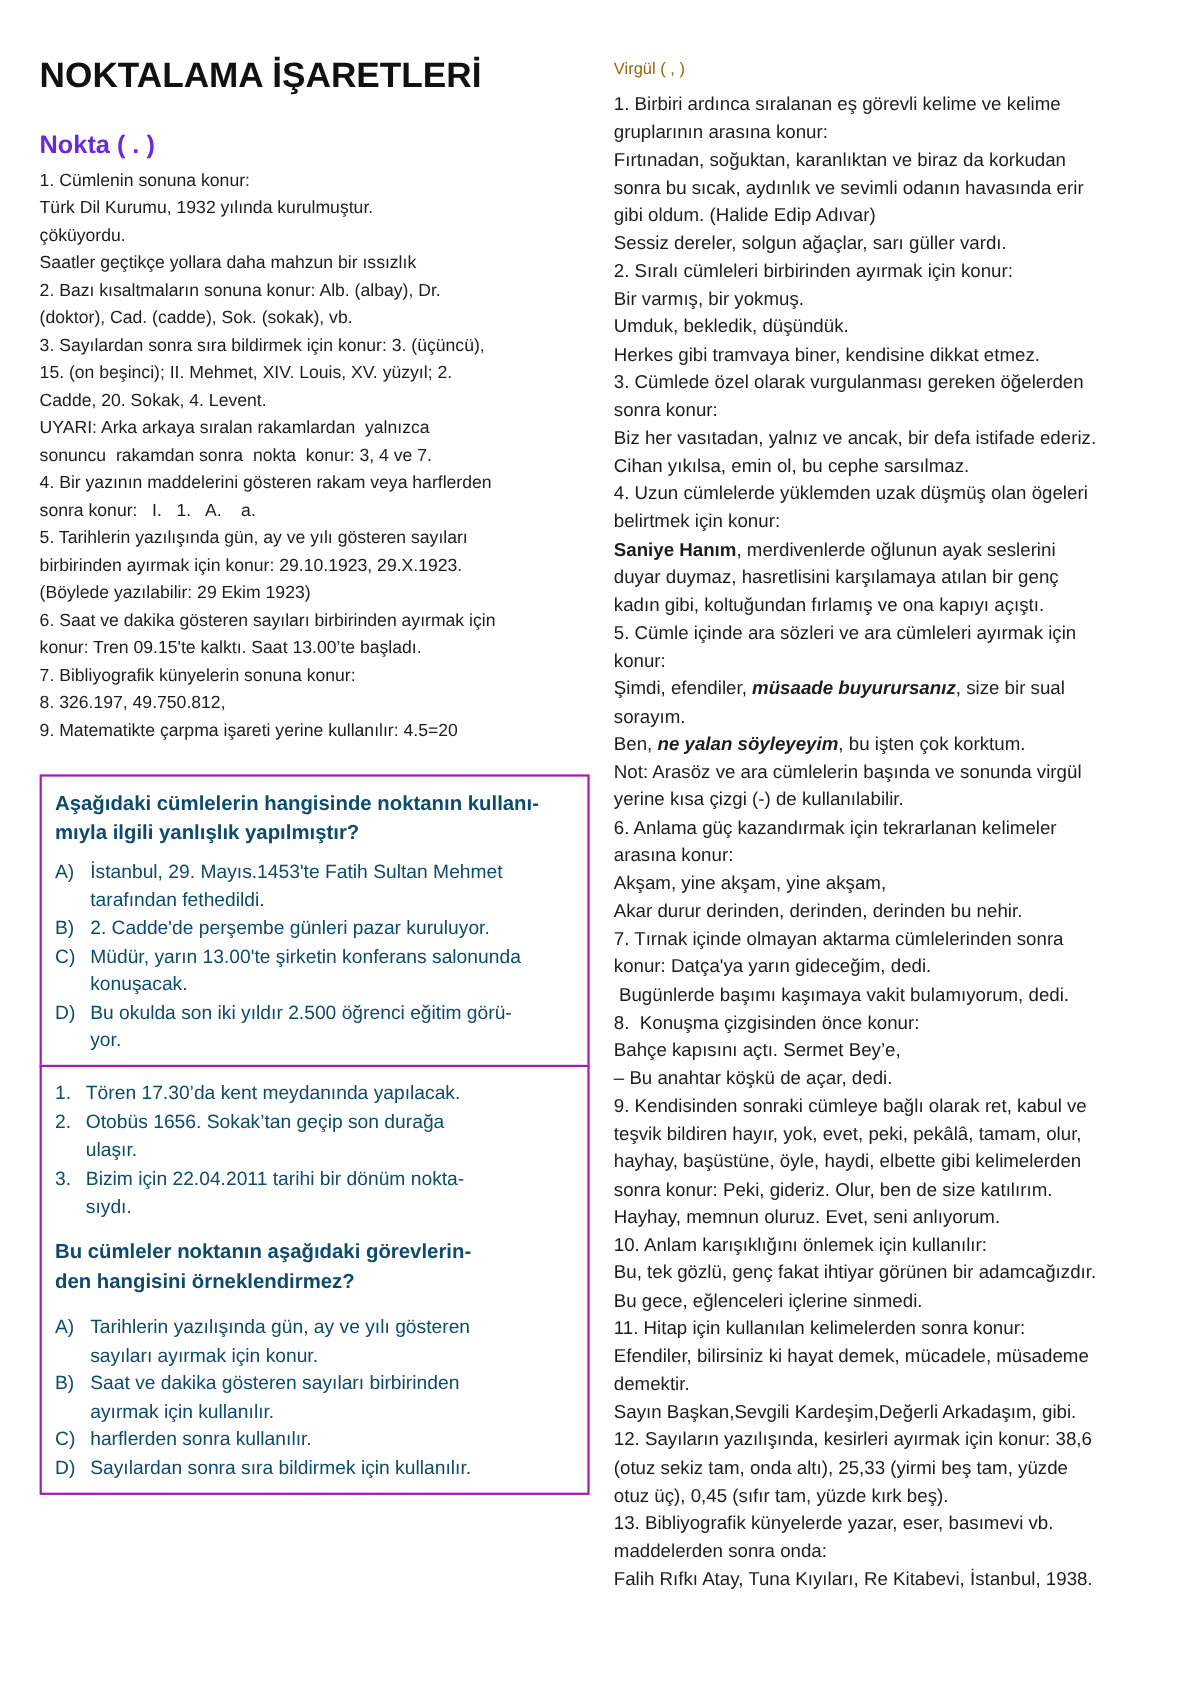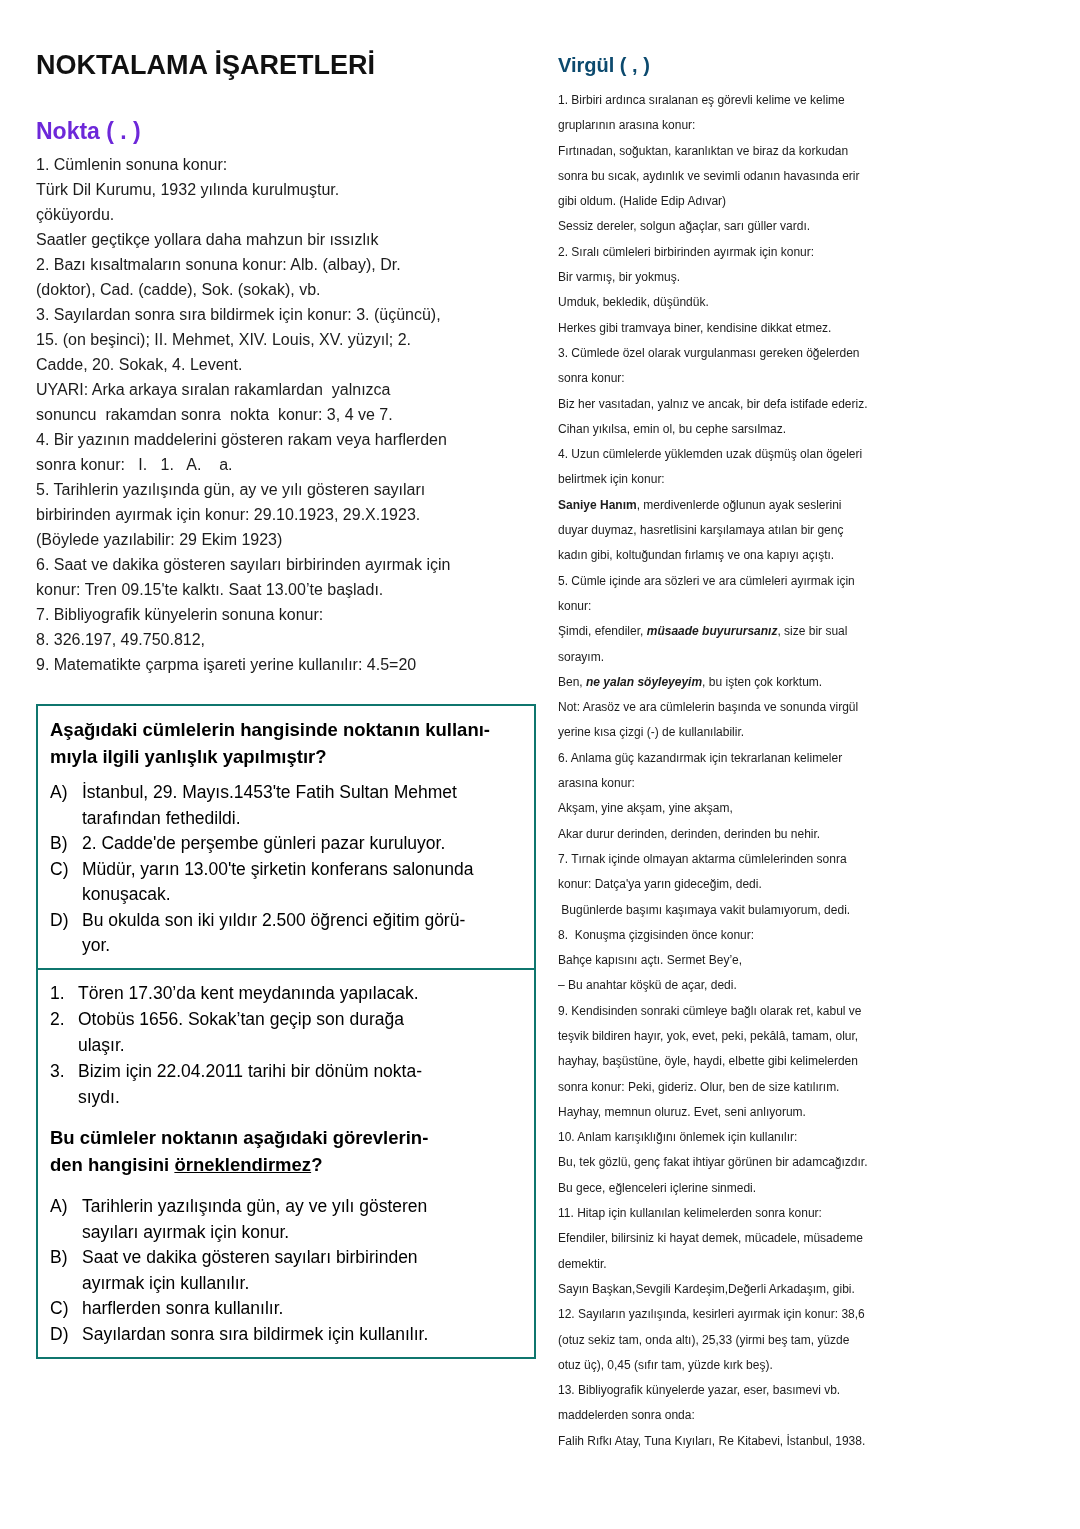--- a/index.html
+++ b/index.html
@@ -3,56 +3,56 @@
 <meta charset="utf-8">
 <style>
   html,body{margin:0;padding:0;}
   body{
     width:1080px;height:1529px;background:#ffffff;position:relative;
     font-family:"Liberation Sans",sans-serif;color:#1c1c1c;overflow:hidden;
   }
   .tl{white-space:pre;}
   .b{font-weight:bold;}
   .bi{font-weight:bold;font-style:italic;}
-  .u{text-decoration:underline;}
+  .u{}
 
   #title{
     position:absolute;left:36px;top:50px;margin:0;
-    font-size:27px;font-weight:bold;color:#111;
+    font-size:32px;font-weight:bold;color:#111;
   }
   #left-heading{
     position:absolute;left:36px;top:118px;margin:0;
     font-size:23px;font-weight:bold;color:#6d28d9;
   }
   #left-body{
     position:absolute;left:36px;top:152px;width:505px;
     font-size:16px;line-height:25px;
   }
 
   .qbox{
     position:absolute;left:36px;width:474px;
-    border:2px solid #0f766e;background:#fff;
-    color:#000000;padding:10px 10px 10px 12px;
+    border:2px solid #a21caf;background:#fff;
+    color:#0c4a6e;padding:10px 10px 10px 12px;
   }
   #box1{top:704px;}
   #box2{top:968px;}
 
   .box-q .tl{font-weight:bold;font-size:18.5px;line-height:27px;}
   #box1 .box-q{margin-bottom:10px;}
   #box2 .box-q{margin:14px 0 16px 0;}
 
   .opts{font-size:17.5px;line-height:25.5px;}
   .opt-row{display:flex;align-items:flex-start;}
   .opt-label{flex:none;width:32px;white-space:pre;}
   #box2 .nums{font-size:17.5px;line-height:26px;}
   #box2 .nums .opt-label{width:28px;}
 
   #right-col{position:absolute;left:558px;top:54px;width:510px;}
-  #right-heading{margin:0 0 11px 0;font-size:20px;font-weight:bold;color:#0c4a6e;}
-  #right-body{font-size:12px;line-height:25.3px;}
+  #right-heading{margin:0 0 11px 0;font-size:15px;font-weight:normal;color:#a16207;}
+  #right-body{font-size:17px;line-height:25.3px;}
 </style>
 </head>
 <body>
 
 <div id="page">
 
   <h1 id="title">NOKTALAMA İŞARETLERİ</h1>
 
   <h2 id="left-heading">Nokta ( . )</h2>
 

